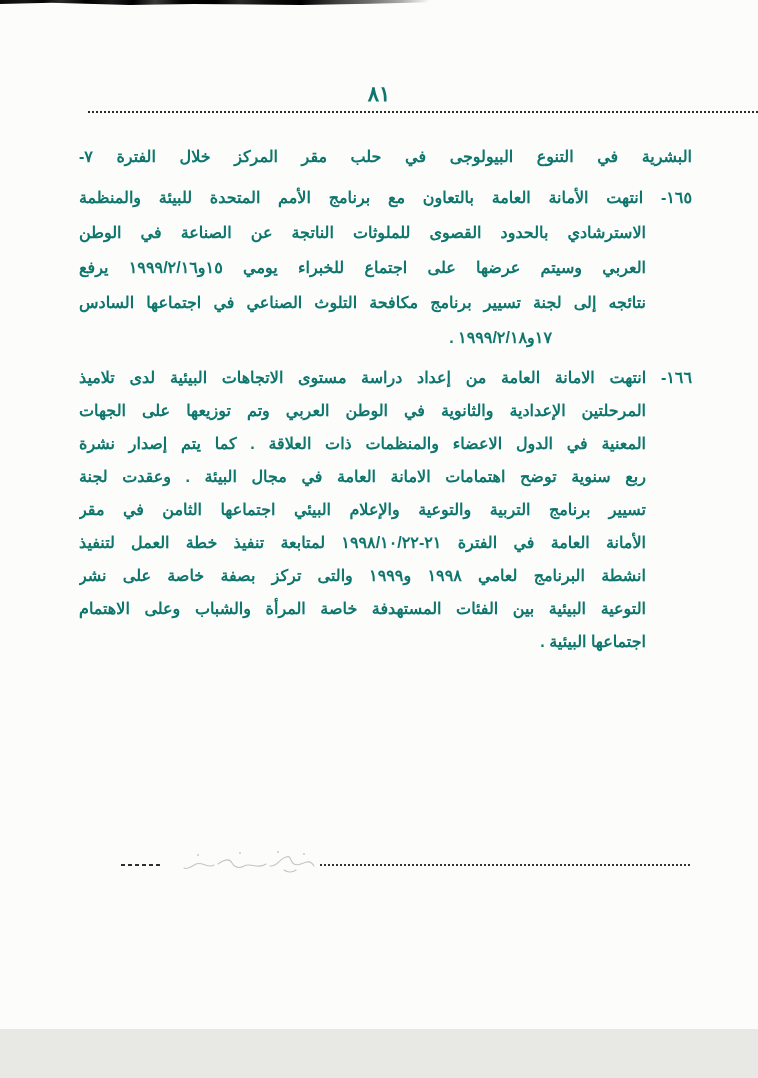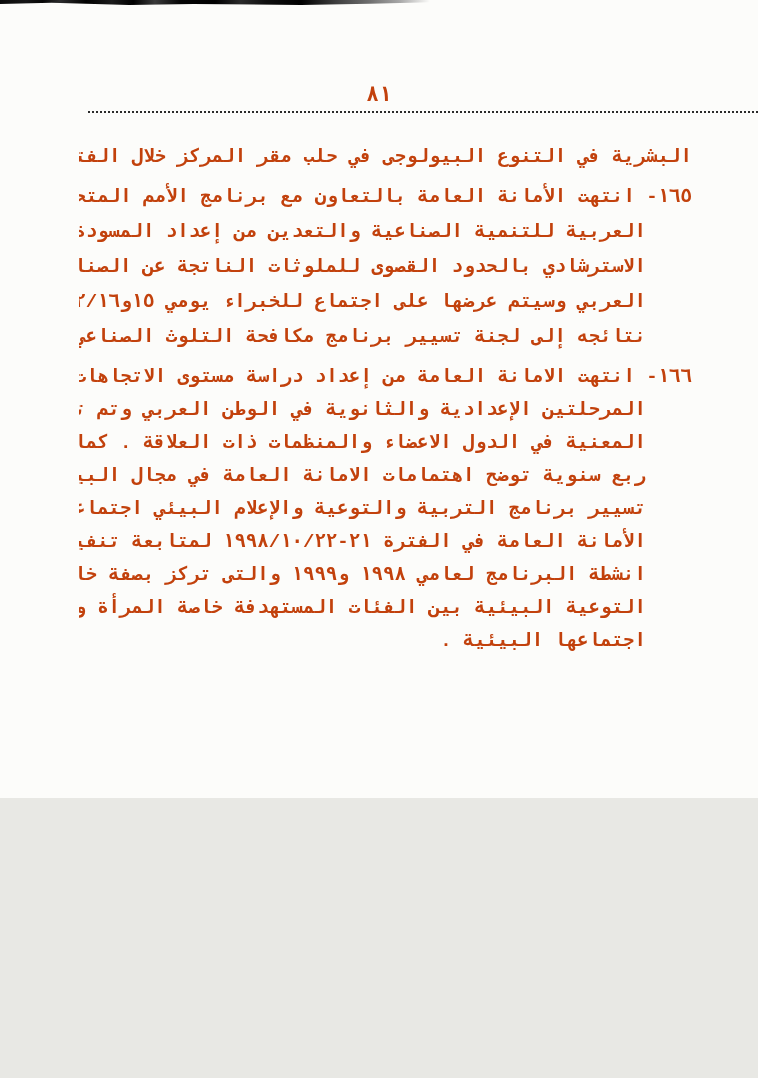--- a/index.html
+++ b/index.html
@@ -3,26 +3,26 @@
 <meta charset="utf-8">
 <style>
   html, body {
     margin: 0;
     padding: 0;
     background: #e8e8e4;
   }
   .page {
     position: relative;
     width: 758px;
-    height: 798px;
+    height: 1029px;
     margin: 0 auto;
     background: #fcfcfa;
     overflow: hidden;
-    font-family: Liberation Mono, monospace;
-    color: #c2410c;
+    font-family: Liberation Sans, sans-serif;
+    color: #0f766e;
   }
   
   .scan-artifact {
     position: absolute;
     top: 0; left: 0;
     width: 430px; height: 5px;
     background: linear-gradient(90deg,
       #0a0a0a 0%, #161616 6%, #060606 10%, #2c2c2c 14%, #000 20%,
       #1b1b1b 26%, #000 31%, #3a3a3a 36%, #050505 42%, #000 50%,
       #2a2a2a 56%, #0e0e0e 62%, #000 70%, #3d3d3d 78%, #6f6f6f 86%,
@@ -41,21 +41,21 @@
   .header-rule {
     position: absolute;
     top: 111px; left: 88px; right: 0;
     height: 2px;
     background: repeating-linear-gradient(90deg, #2b2b2b 0 2px, transparent 2px 4px);
   }
   .textblock {
     position: absolute;
     top: 138px; left: 79px; right: 66px;
     direction: rtl;
-    font-size: 19px;
+    font-size: 16px;
     font-weight: bold;
   }
   .para { text-align: justify; }
   .ln {
     text-align: justify;
     text-align-last: justify;
     text-justify: inter-word;
     white-space: nowrap;
     overflow: hidden;
   }
@@ -109,24 +109,24 @@
   <div class="header-rule"></div>
 
   <div class="textblock">
 
     <div class="para p1">
       <div class="ln">البشرية في التنوع البيولوجى في حلب مقر المركز خلال الفترة ٧-</div>
     </div>
 
     <div class="para p2">
       <div class="ln">١٦٥- انتهت الأمانة العامة بالتعاون مع برنامج الأمم المتحدة للبيئة والمنظمة</div>
-      <div class="ln cont">العربية للتنمية الصناعية والتعدين من إعداد المسودة النهائية لدليل</div>
       <div class="ln cont">الاسترشادي بالحدود القصوى للملوثات الناتجة عن الصناعة في الوطن</div>
       <div class="ln cont">العربي وسيتم عرضها على اجتماع للخبراء يومي ١٥و١٩٩٩/٢/١٦ يرفع</div>
       <div class="ln cont">نتائجه إلى لجنة تسيير برنامج مكافحة التلوث الصناعي في اجتماعها السادس</div>
+      <div class="ln end-mid">١٧و١٩٩٩/٢/١٨ .</div>
     </div>
 
     <div class="para p3">
       <div class="ln">١٦٦- انتهت الامانة العامة من إعداد دراسة مستوى الاتجاهات البيئية لدى تلاميذ</div>
       <div class="ln cont">المرحلتين الإعدادية والثانوية في الوطن العربي وتم توزيعها على الجهات</div>
       <div class="ln cont">المعنية في الدول الاعضاء والمنظمات ذات العلاقة . كما يتم إصدار نشرة</div>
       <div class="ln cont">ربع سنوية توضح اهتمامات الامانة العامة في مجال البيئة . وعقدت لجنة</div>
       <div class="ln cont">تسيير برنامج التربية والتوعية والإعلام البيئي اجتماعها الثامن في مقر</div>
       <div class="ln cont">الأمانة العامة في الفترة ٢١-١٩٩٨/١٠/٢٢ لمتابعة تنفيذ خطة العمل لتنفيذ</div>
       <div class="ln cont">انشطة البرنامج لعامي ١٩٩٨ و١٩٩٩ والتى تركز بصفة خاصة على نشر</div>

